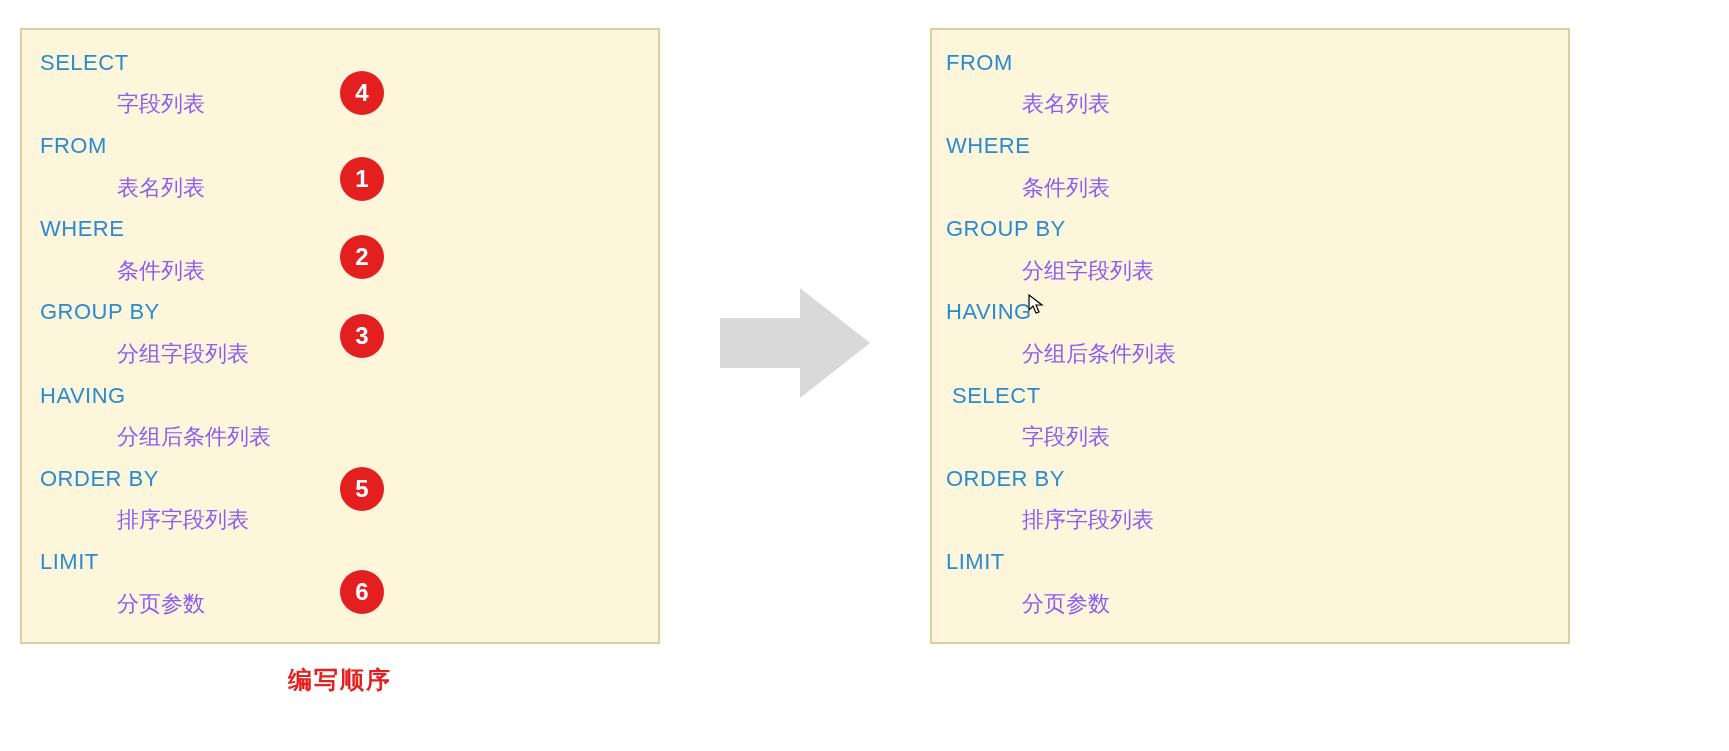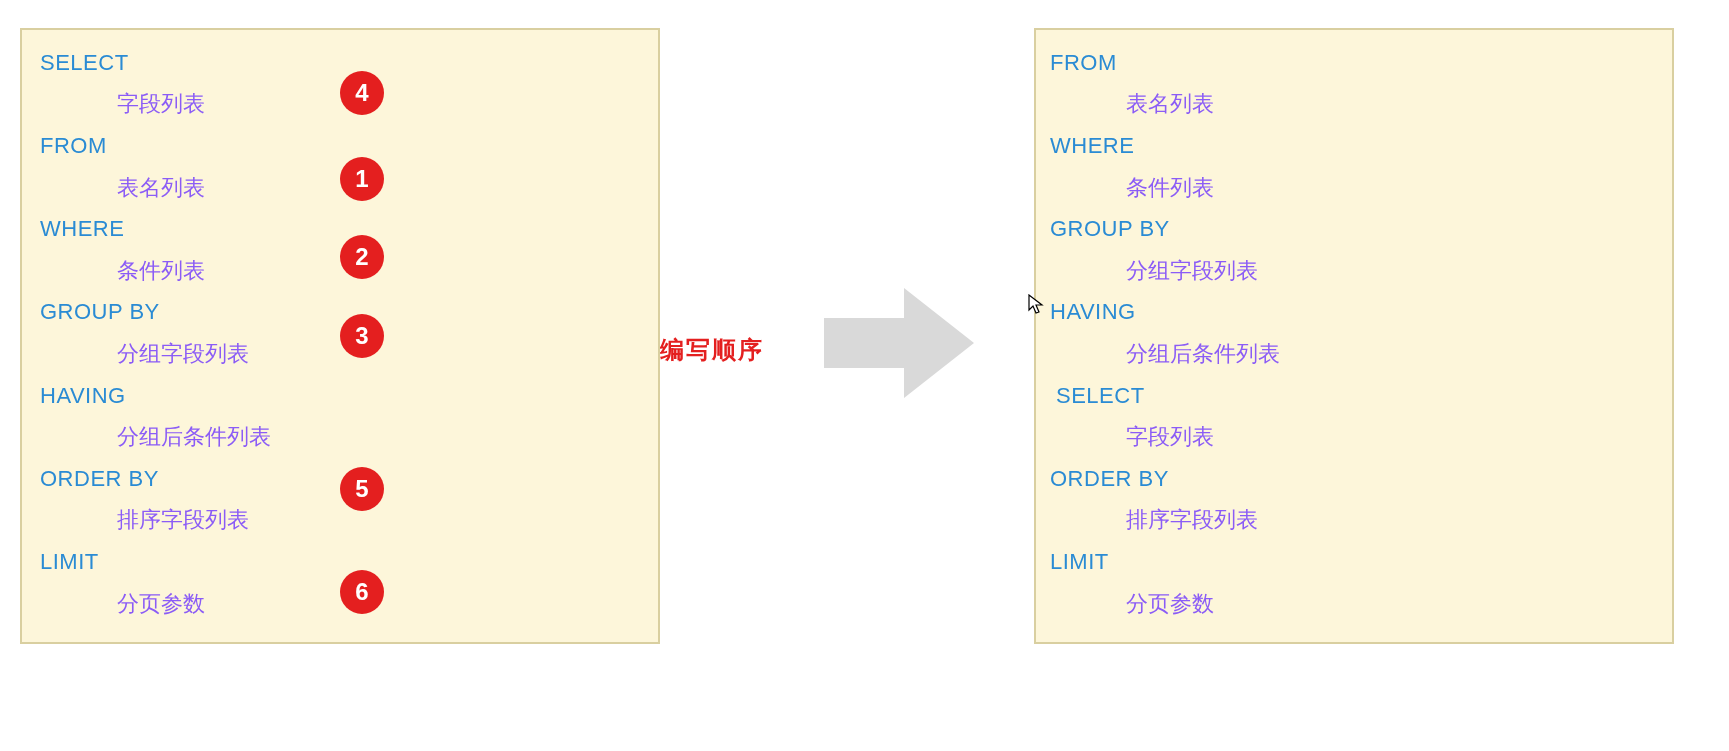--- a/index.html
+++ b/index.html
@@ -9,21 +9,21 @@
       width: 1729px;
       height: 751px;
       position: relative;
     }
     .wrap {
       display: flex;
       align-items: flex-start;
       padding: 28px 20px 0 20px;
       gap: 40px;
     }
-    .col { display: flex; flex-direction: row; align-items: center; }
+    .col { display: flex; flex-direction: column; align-items: center; }
     .panel {
       background: #fdf6da;
       border: 2px solid #d9cfa0;
       width: 640px;
       padding: 12px 0 18px 0;
       position: relative;
     }
     .panel.right { width: 640px; }
     .row-kw, .row-desc {
       height: 41.6px;
@@ -43,21 +43,21 @@
       border-radius: 50%;
       background: #e41f1f;
       color: #fff;
       font-size: 24px;
       font-weight: 600;
       display: flex;
       align-items: center;
       justify-content: center;
     }
     .caption {
-      margin-top: 28px;
+      margin-top: 20px;
       color: #e41f1f;
       font-size: 24px;
       font-weight: 600;
       letter-spacing: 2px;
     }
     .arrow-wrap {
       width: 190px;
       display: flex;
       align-items: center;
       justify-content: center;

